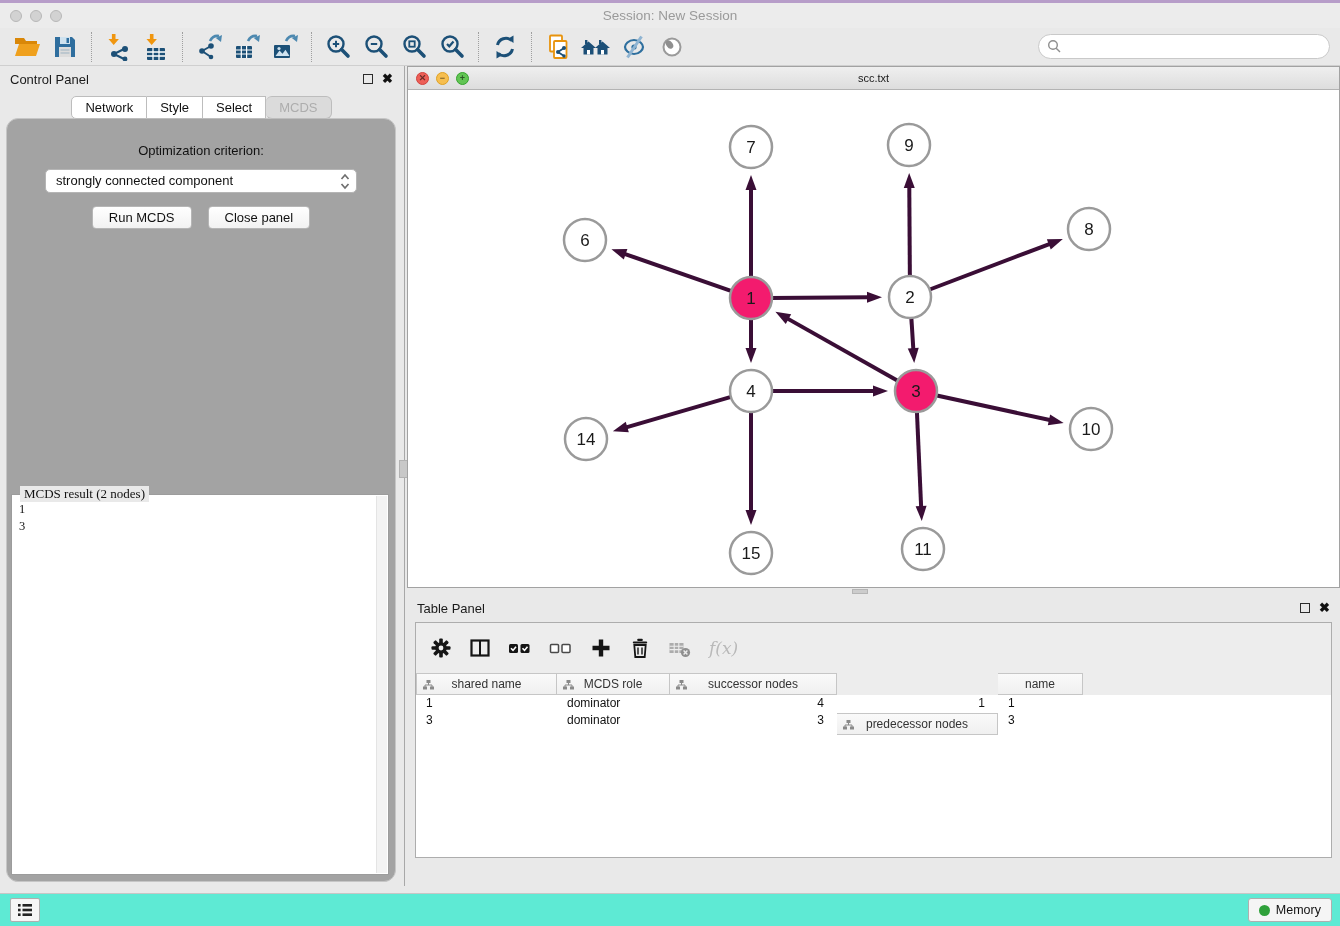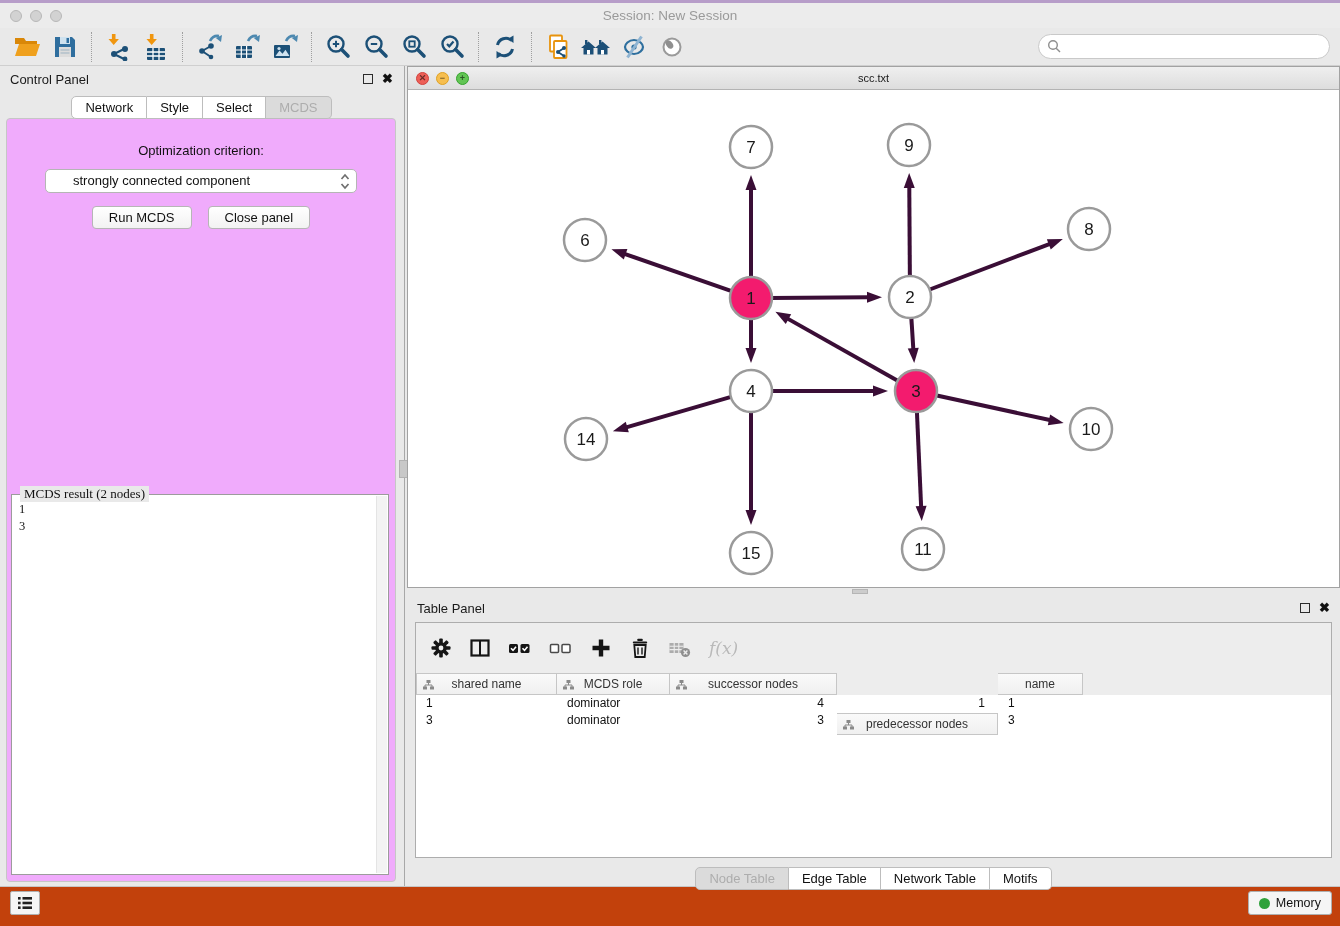--- a/index.html
+++ b/index.html
@@ -28,27 +28,27 @@
   .control-panel { position:absolute; left:0; top:66px; width:403px; height:820px; background:#e9e9e9; }
   .panel-header { height:26px; display:flex; align-items:center; padding:0 10px; }
   .panel-header .ph-title { font-size:13px; color:#1a1a1a; }
   .ph-icons { margin-left:auto; display:flex; align-items:center; gap:9px; }
   .float-icon { width:10px; height:10px; border:1.6px solid #2b2b2b; display:inline-block; }
   .close-icon { font-size:13px; font-weight:bold; color:#111; line-height:10px; }
   .tabs-row { position:relative; z-index:2; display:flex; justify-content:center; margin-top:4px; margin-bottom:-1px; }
   .tab { padding:3px 13px; font-size:13px; background:#fff; border:1px solid #bdbdbd; border-left-width:0;
     color:#111; }
   .tab:first-child { border-left-width:1px; border-top-left-radius:5px; border-bottom-left-radius:5px; }
-  .tab:last-child { border-top-right-radius:5px; border-bottom-right-radius:5px; }
+  .tab:last-child { border-top-right-radius:5px; border-bottom-right-radius:5px;border-radius:6px; }
   .tab.selected { background:#dbdbdb; color:#adadad; }
   .cp-content { position:absolute; left:6px; right:7px; top:52px; bottom:4px;
-    border:1px solid #c6c6c6; border-radius:4px; background:#f0abfc; text-align:center; padding-top:24px; }
+    border:1px solid #c6c6c6; border-radius:12px; background:#a3a3a3; text-align:center; padding-top:24px; }
   .opt-label { font-size:13px; margin-bottom:11px; }
   .select { width:312px; height:24px; margin:0 auto; background:#fff; border:1px solid #b5b5b5; border-radius:5px;
-    position:relative; text-align:left; line-height:22px; padding-left:27px; font-size:13px; }
+    position:relative; text-align:left; line-height:22px; padding-left:10px; font-size:13px; }
   .select .stepper { position:absolute; right:6px; top:3px; }
   .btn-row { margin-top:13px; display:flex; justify-content:center; gap:16px; }
   .btn { height:23px; padding:0 16px; background:linear-gradient(#ffffff,#f2f2f2); border:1px solid #b6b6b6;
     border-radius:4px; font-size:13px; font-family:"Liberation Sans",sans-serif; color:#111; }
   .result-box { position:absolute; left:4px; right:6px; top:375px; bottom:6px; border:1px solid #9c9c9c; background:#fff;font-family:Liberation Serif, serif; }
   .result-legend { position:absolute; top:-9px; left:8px; background:#e9e9e9; padding:0 4px; font-size:13px; color:#111; }
   .result-lines { position:absolute; left:0; right:14px; top:2px; bottom:0; padding:4px 0 0 7px; text-align:left;
     font-size:12.5px; line-height:17px; overflow:hidden; }
   .result-scroll { position:absolute; right:1px; top:1px; bottom:1px; width:11px; background:#f3f3f3; border-left:1px solid #e4e4e4; }
   
@@ -81,21 +81,21 @@
     font-size:12px; color:#333; flex:none; }
   .th:first-child { border-left:1px solid #c6c6c6;justify-content:center; }
   .th .col-icon { position:absolute; left:6px; top:6px; }
   .tbody { flex:1; background:#fff; }
   .trow { display:flex; height:16.5px; align-items:center; }
   .td { flex:none; font-size:12px; color:#111; overflow:hidden; white-space:nowrap; }
   .td.left { text-align:left; padding-left:10px; }
   .td.right { text-align:right; padding-right:13px; }
   .tp-tabs { position:absolute; left:0; right:0; top:268px; display:flex; justify-content:center; }
   
-  .statusbar { position:absolute; left:0; bottom:0; width:1340px; height:40px; background:#c2410c; border-top:1px solid #c6c6c6; }
+  .statusbar { position:absolute; left:0; bottom:0; width:1340px; height:33px; background:#5eead4; border-top:1px solid #c6c6c6; }
   .list-btn { position:absolute; left:10px; top:4px; width:30px; height:24px; background:#f5f5f5; border:1px solid #afafaf;
     border-radius:2px; display:flex; align-items:center; justify-content:center; }
   .memory-btn { position:absolute; right:8px; top:4px; height:24px; padding:0 10px; background:#f5f5f5;
     border:1px solid #afafaf; border-radius:3px; display:flex; align-items:center; gap:6px; font-size:12.5px; }
   .mem-dot { width:11px; height:11px; border-radius:50%; }
 </style>
 </head>
 <body>
 
 <div class="top-accent"></div>
@@ -494,26 +494,20 @@
         </div>
         <div class="trow">
           <div class="td left" style="width: 141px;">3</div>
           <div class="td left" style="width: 113px;">dominator</div>
           <div class="td right" style="width: 167px;">3</div>
           <div class="td right" style="width: 161px;">2</div>
           <div class="td left" style="width: 85px;">3</div>
         </div>
       </div>
   </div>
-  <div class="tabs-row tp-tabs">
-      <div class="tab selected">Node Table</div>
-      <div class="tab">Edge Table</div>
-      <div class="tab">Network Table</div>
-      <div class="tab">Motifs</div>
-    </div>
 </div>
 
 <div class="statusbar">
   <span class="list-btn">
     <svg width="16" height="14" viewBox="0 0 16 14">
         <g fill="#222">
           <rect x="1" y="1" width="2.6" height="2.6"></rect>
           <rect x="5.5" y="1" width="9.5" height="2.6"></rect>
           <rect x="1" y="5.7" width="2.6" height="2.6"></rect>
           <rect x="5.5" y="5.7" width="9.5" height="2.6"></rect>

